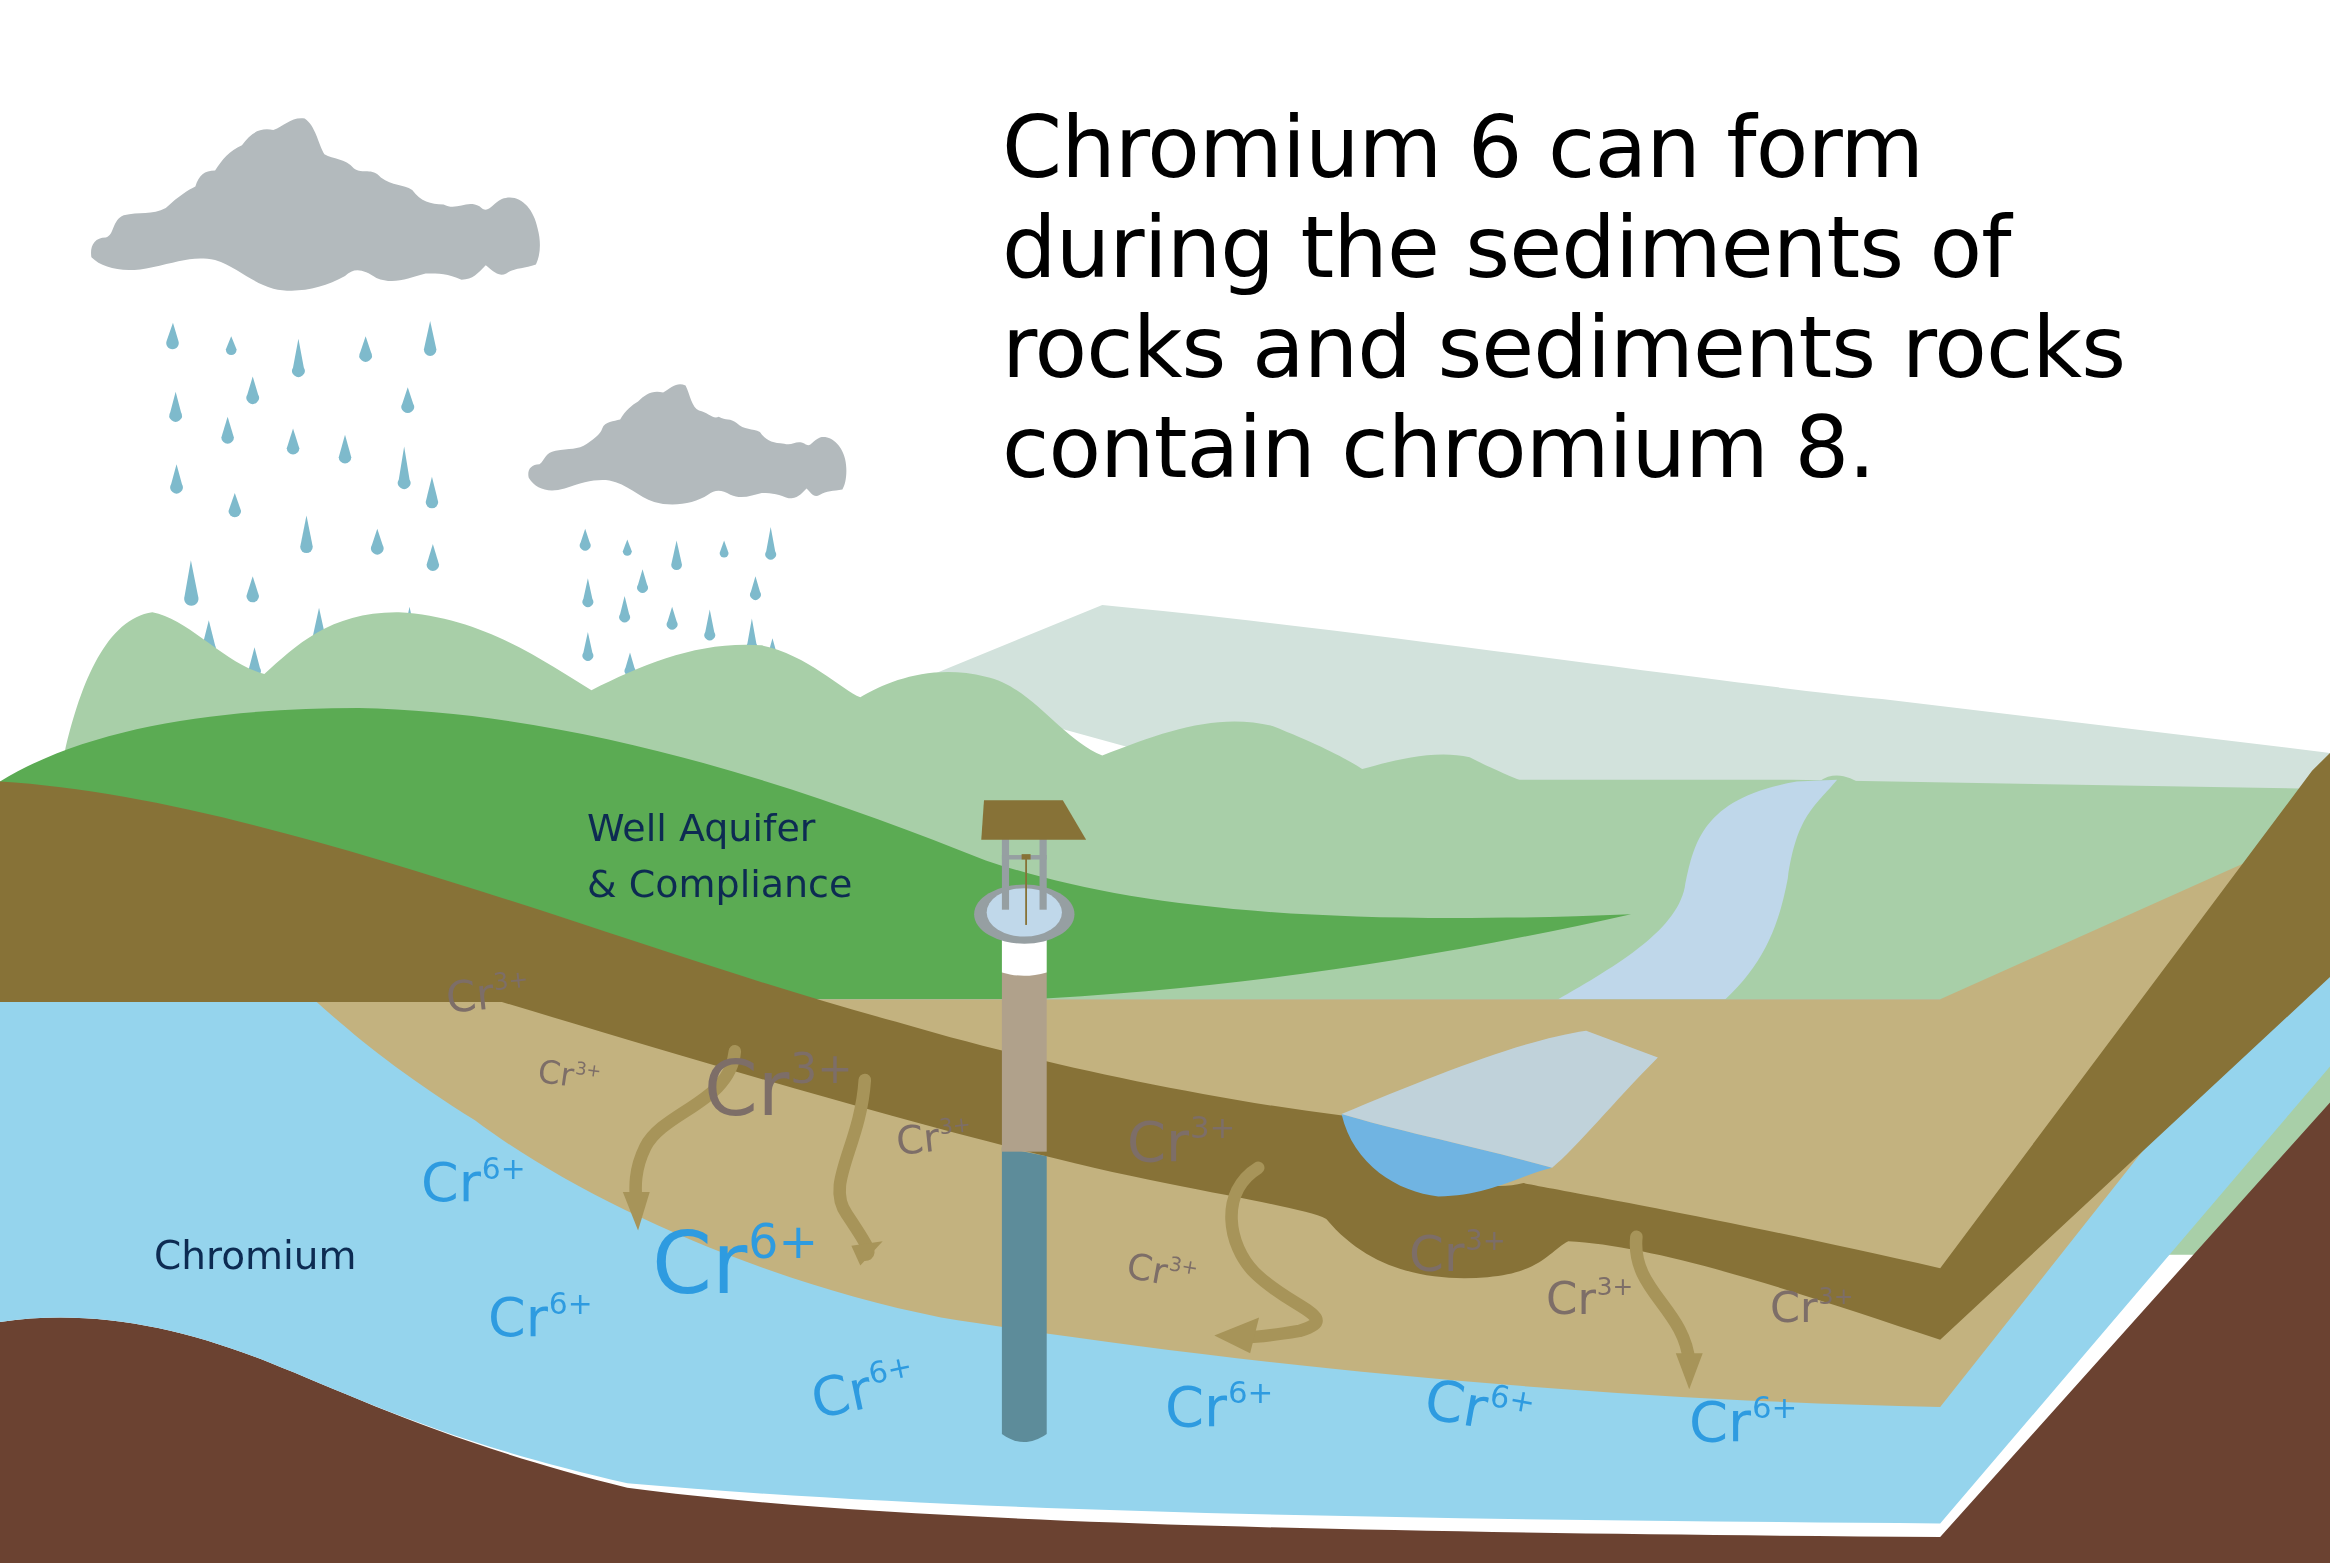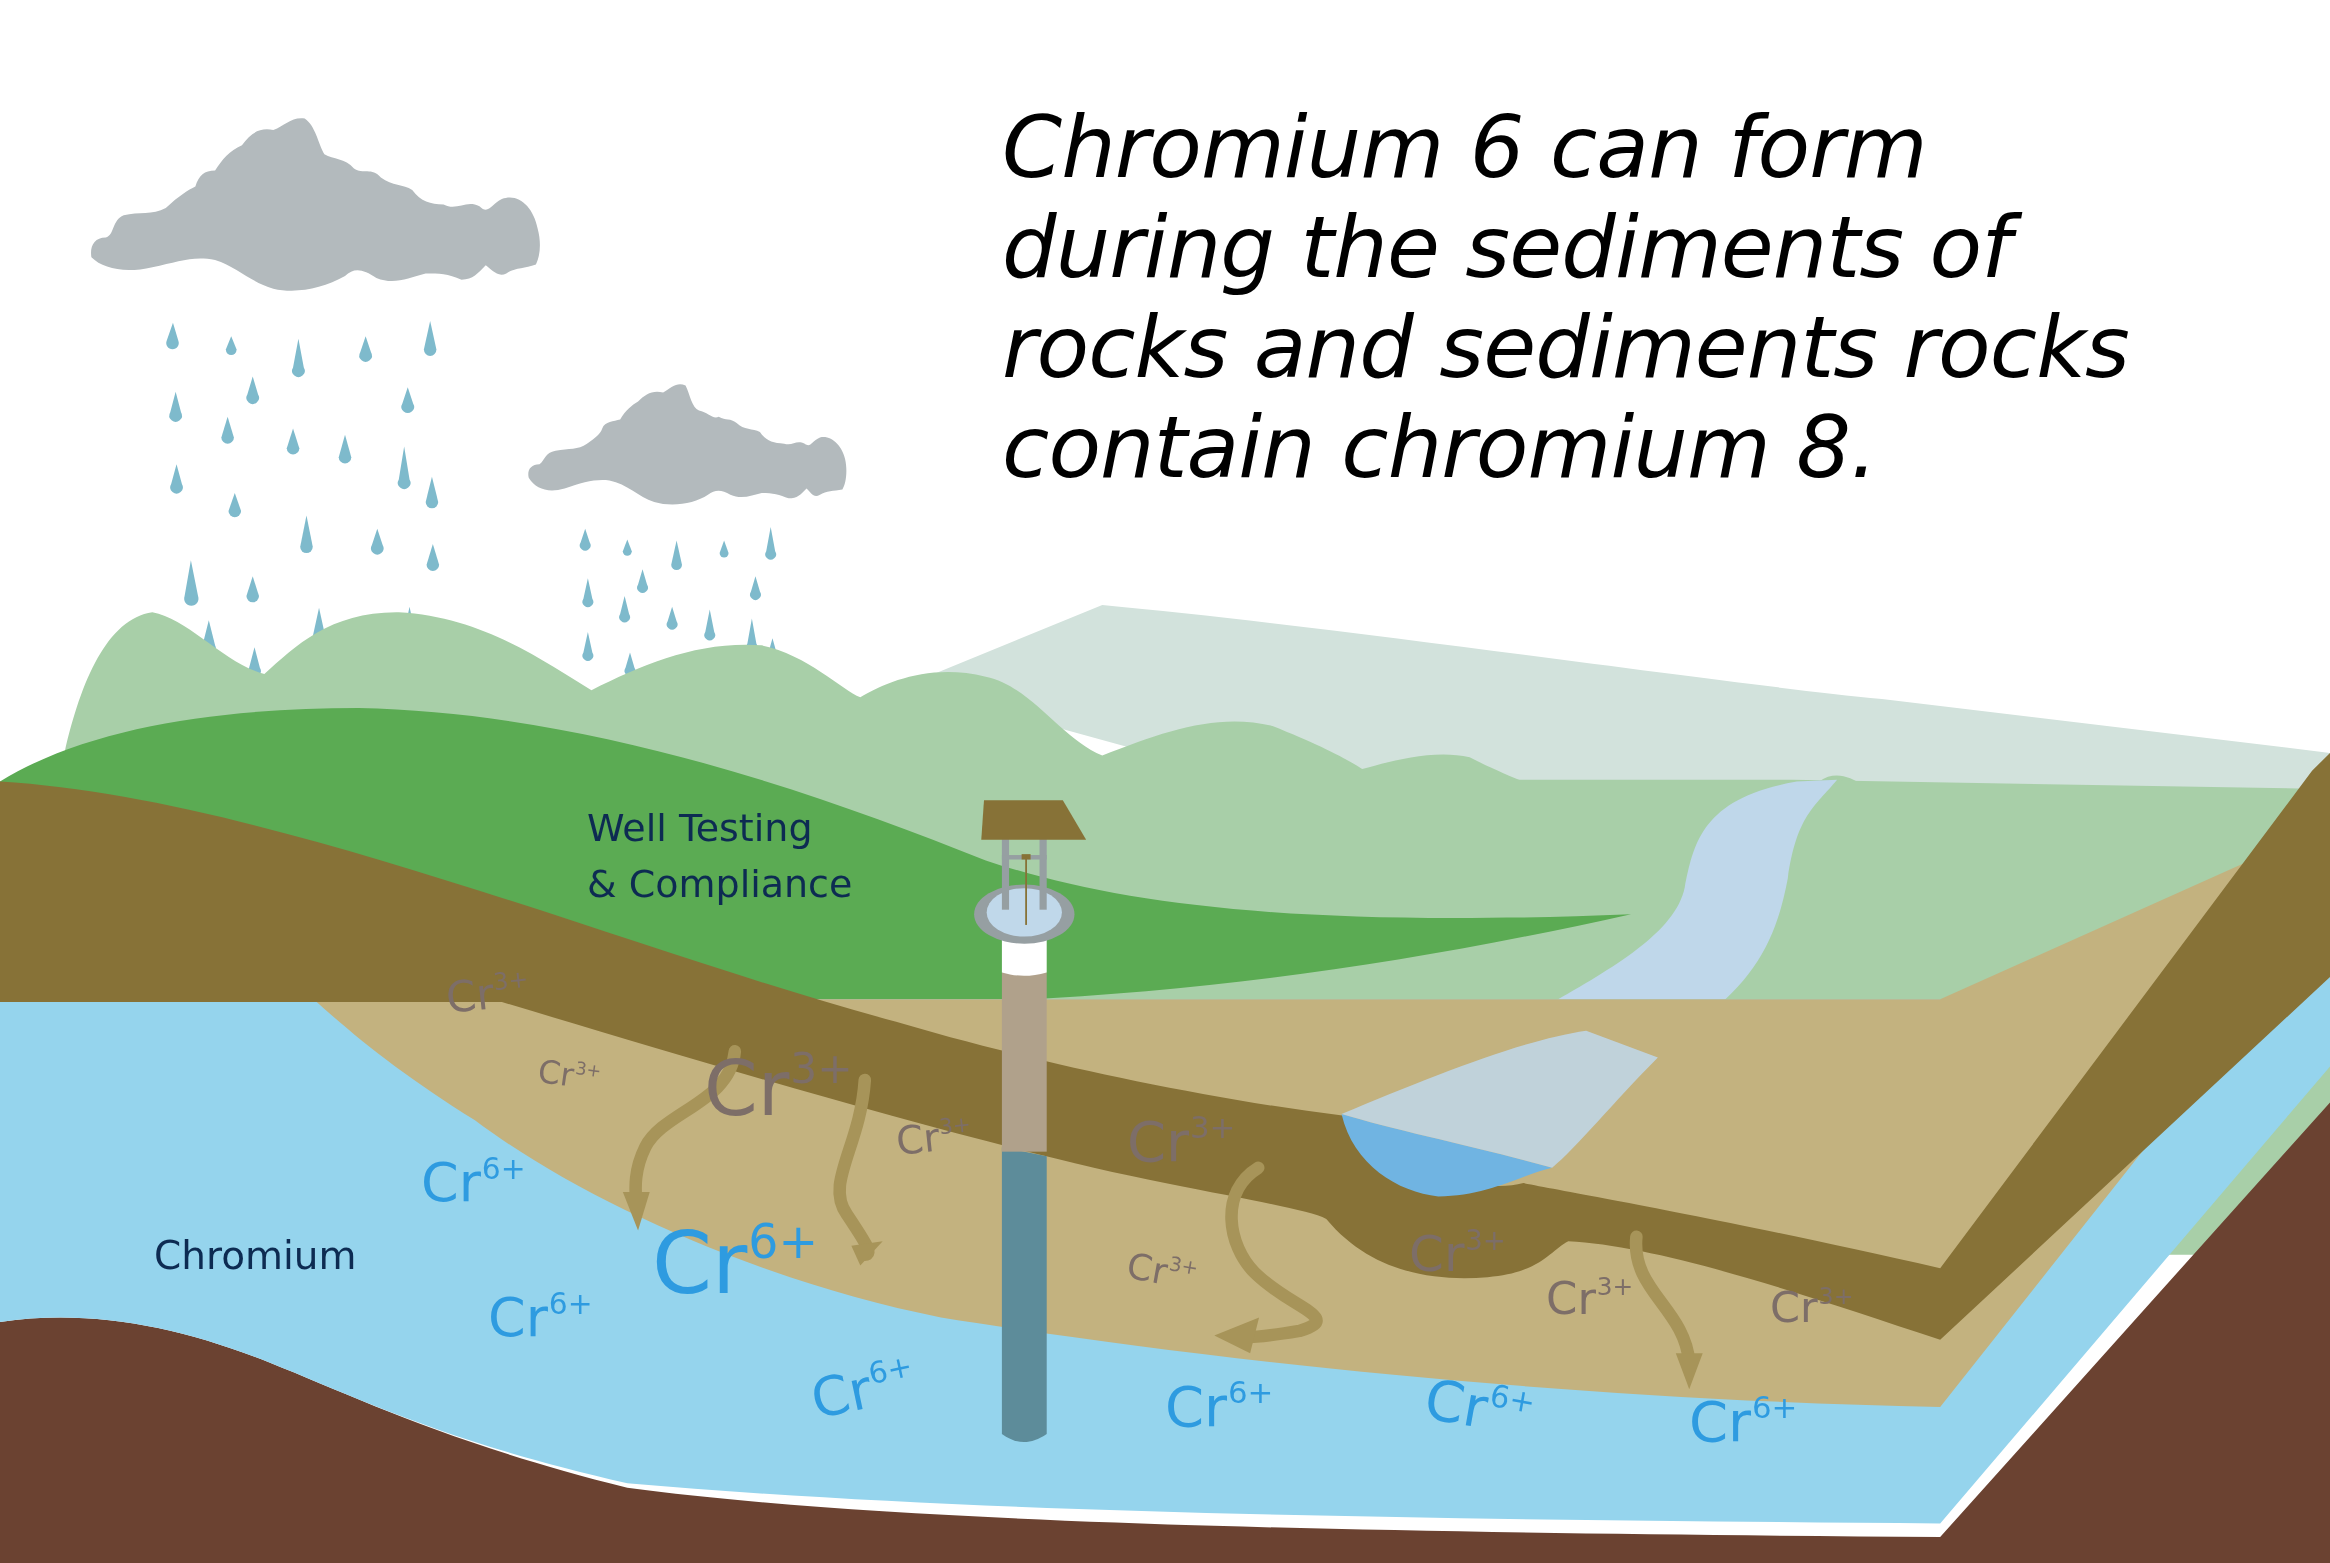--- a/index.html
+++ b/index.html
@@ -1,20 +1,20 @@
 <!DOCTYPE html>
 <html style="font-size:14.3px"><head>
 <meta charset="utf-8">
 <style>
   html, body { margin: 0; padding: 0; background: #ffffff; }
   body { width: 2330px; height: 1564px; position: relative; overflow: hidden; }
   #scene { position: absolute; left: 0; top: 0; width: 2330px; height: 1564px; }
   .headline {
     position: absolute; left: 1002px; top: 97px; width: 1309px;
-    font-family: "DejaVu Sans", sans-serif; font-style: italic; font-weight: normal;
+    font-family: "DejaVu Sans", sans-serif; font-weight: normal;
     font-size: 86px; line-height: 100px; color: #000000; letter-spacing: -0.9px;
   }
   .headline span { display: block; white-space: nowrap; }
   .label {
     position: absolute; font-family: "DejaVu Sans", sans-serif; color: #0d2b52;
     font-size: 39px; line-height: 56px; white-space: nowrap;
   }
   .ion {
     position: absolute; font-family: "DejaVu Sans", sans-serif; white-space: nowrap;
     line-height: 1;
@@ -165,21 +165,21 @@
 </svg>
 
 <div class="headline">
   <span>Chromium 6 can form</span>
   <span>during the sediments of</span>
   <span>rocks and sediments rocks</span>
   <span>contain chromium 8.</span>
 </div>
 
 <div class="label" style="left:587px; top:800px; font-size:38px;">
-  <div>Well Testing</div>
+  <div>Well Aquifer</div>
   <div>&amp; Compliance</div>
 </div>
 <div class="label" style="left:154px; top:1228px; font-size:39px;">Chromium</div>
 
 <div id="ion-layer">
     <div class="ion cr3" style="left: 446px; top: 972px; font-size: 43px; transform: rotate(-6deg);"><span>Cr</span><sup>3+</sup></div>
     <div class="ion cr3" style="left: 538px; top: 1059px; font-size: 32px; transform: rotate(8deg);"><span>Cr</span><sup>3+</sup></div>
     <div class="ion cr3" style="left: 704px; top: 1048px; font-size: 77px;"><span>Cr</span><sup>3+</sup></div>
     <div class="ion cr3" style="left: 896px; top: 1117px; font-size: 39px; transform: rotate(-6deg);"><span>Cr</span><sup>3+</sup></div>
     <div class="ion cr3" style="left: 1127px; top: 1112px; font-size: 56px;"><span>Cr</span><sup>3+</sup></div>

